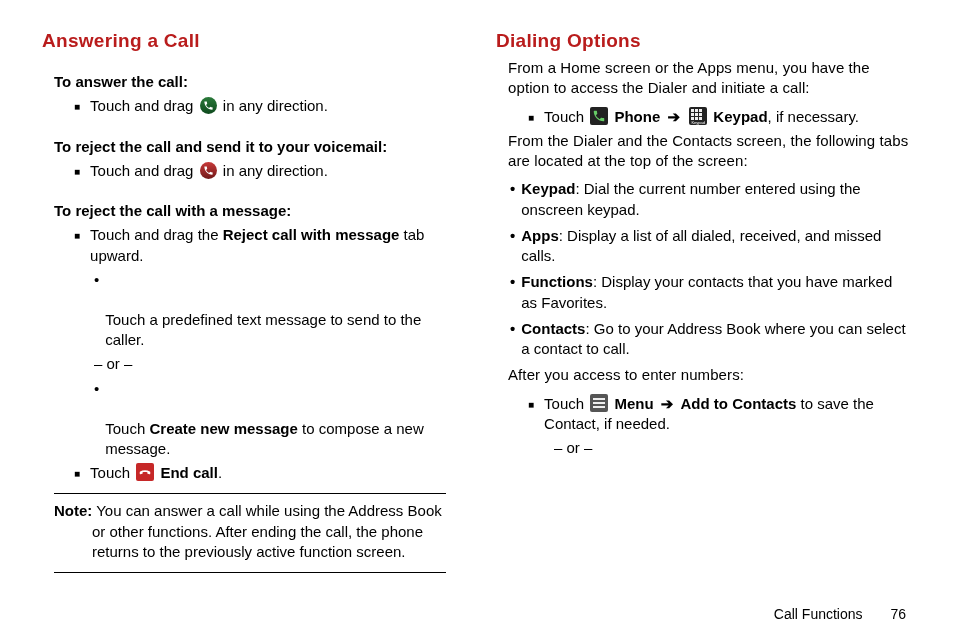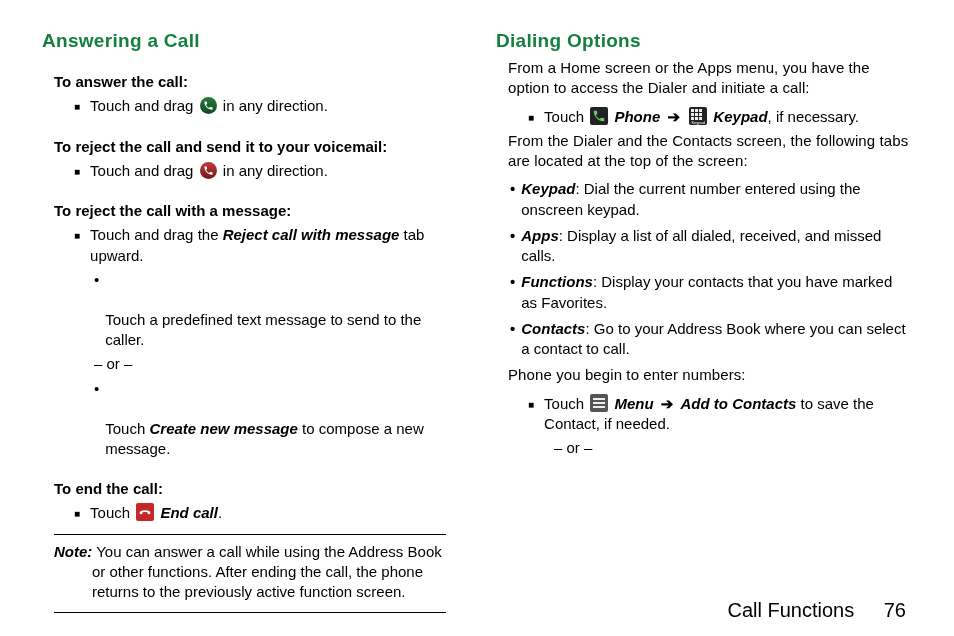--- a/index.html
+++ b/index.html
@@ -12,42 +12,42 @@
     background: #fff;
     padding: 30px 42px 20px 42px;
     position: relative;
   }
   .columns {
     display: flex;
     gap: 38px;
   }
   .col { flex: 1; width: 50%; }
   h2.section-heading {
-    color: #15803d;
+    color: #b91c1c;
     font-weight: 900;
     font-size: 19px;
     margin-bottom: 6px;
     letter-spacing: 0.3px;
   }
   .para { margin: 0 0 8px 12px; line-height: 1.35; font-stretch: condensed; letter-spacing: 0.1px; }
   .sub-heading { font-weight: 700; margin: 20px 0 4px 12px; line-height: 1.35; }
   .sq-list { margin-left: 32px; }
   .sq-item { display: flex; align-items: flex-start; margin-bottom: 4px; line-height: 1.35; }
   .sq-marker { font-size: 10px; color: #000; margin-right: 10px; margin-top: 4px; }
   .sq-text { flex: 1; }
   .dot-list { margin-left: 52px; }
   .dot-item { display: flex; align-items: flex-start; margin-bottom: 4px; line-height: 1.35; }
   .dot-item.or { margin-bottom: 4px; }
   .dot-marker { margin-right: 6px; }
   .dot-text { flex: 1; margin-top: 40px; }
   .bul-list { margin-left: 12px; }
   .bul-item { display: flex; align-items: flex-start; margin-bottom: 6px; line-height: 1.35; }
   .bul-marker { font-weight: 700; margin-right: 6px; margin-left: 2px; }
   .bul-text { flex: 1; }
-  .inline-bold { font-weight: 700; font-style: italic; }
+  .inline-bold { font-weight: 700; }
   .icon-circle {
     display: inline-block;
     width: 17px; height: 17px;
     border-radius: 50%;
     vertical-align: text-bottom;
     margin: 0 2px;
     position: relative;
   }
   .icon-circle.green { background: linear-gradient(#2a7a3a, #0f4a1e); }
   .icon-circle.red { background: linear-gradient(#c83a3a, #701818); }
@@ -72,21 +72,21 @@
   .icon-square .keypad-label { position: absolute; bottom: 0; left: 0; right: 0; text-align: center; font-size: 4px; color: #fff; line-height: 5px; }
   .arrow { font-weight: 700; margin: 0 3px; }
   .hr { border: none; border-top: 1px solid #000; margin: 10px 12px 6px 12px; }
   .note-block { margin: 7px 12px 6px 12px; line-height: 1.35; }
   .note-indent { padding-left: 38px; text-indent: -38px; }
   .sq-sub { margin-left: 58px; line-height: 1.35; margin-bottom: 4px; }
   .footer {
     position: absolute;
     bottom: 14px;
     right: 48px;
-    font-size: 20px;
+    font-size: 14px;
   }
   .footer-page { margin-left: 24px; }
 </style>
 </head>
 <body>
 
 <div class="columns">
 
   <div class="col">
     <h2 class="section-heading">Answering a Call</h2>
@@ -145,21 +145,20 @@
       <div class="dot-item">
         <span class="dot-marker">•</span>
         <span class="dot-text">
           <span>Touch</span>
           <span class="inline-bold">Create new message</span>
           <span>to compose a new message.</span>
         </span>
       </div>
     </div>
 
-    <p class="sub-heading">To end the call:</p>
     <div class="sq-list">
       <div class="sq-item">
         <span class="sq-marker">■</span>
         <span class="sq-text">
           <span>Touch</span>
           <span class="icon-square red">
             <svg class="phone-svg" width="14" height="14" viewBox="0 0 24 24">
                 <path fill="#fff" d="M12 9C9 9 6.2 9.7 3.7 11c-.4.2-.7.7-.7 1.2v2.6c0 .7.6 1.2 1.3 1.1 1-.1 2-.4 2.9-.8.4-.2.7-.6.7-1.1v-1.6c1.3-.4 2.7-.6 4.1-.6s2.8.2 4.1.6V14c0 .5.3.9.7 1.1.9.4 1.9.7 2.9.8.7.1 1.3-.4 1.3-1.1v-2.6c0-.5-.3-1-.7-1.2C17.8 9.7 15 9 12 9z"></path>
               </svg>
           </span>
@@ -225,21 +224,21 @@
       <div class="bul-item">
         <span class="bul-marker">•</span>
         <span class="bul-text"><span class="inline-bold">Functions</span><span>: Display your contacts that you have marked as Favorites.</span></span>
       </div>
       <div class="bul-item">
         <span class="bul-marker">•</span>
         <span class="bul-text"><span class="inline-bold">Contacts</span><span>: Go to your Address Book where you can select a contact to call.</span></span>
       </div>
     </div>
 
-    <p class="para" style="margin-top:6px">Phone you begin to enter numbers:</p>
+    <p class="para" style="margin-top:6px">After you access to enter numbers:</p>
 
     <div class="sq-list">
       <div class="sq-item">
         <span class="sq-marker">■</span>
         <span class="sq-text">
           <span>Touch</span>
           <span class="icon-square gray">
             <span class="menu-lines inner">
                 <div></div>
                 <div></div>

